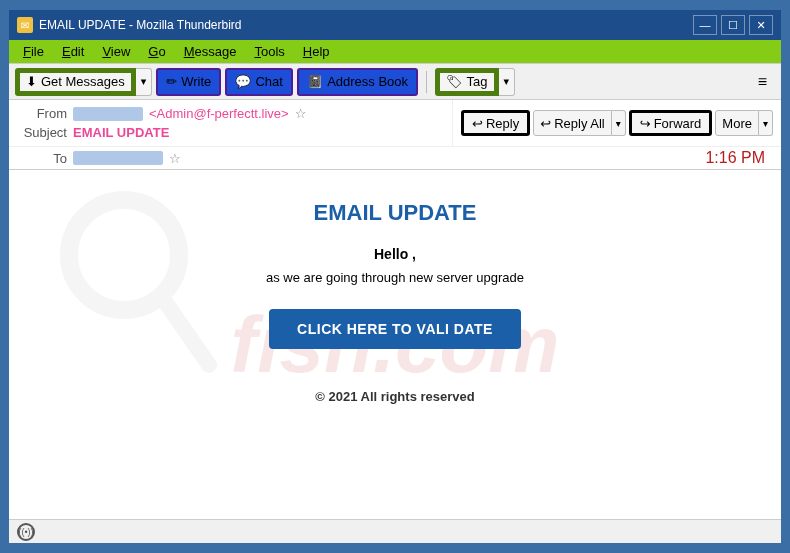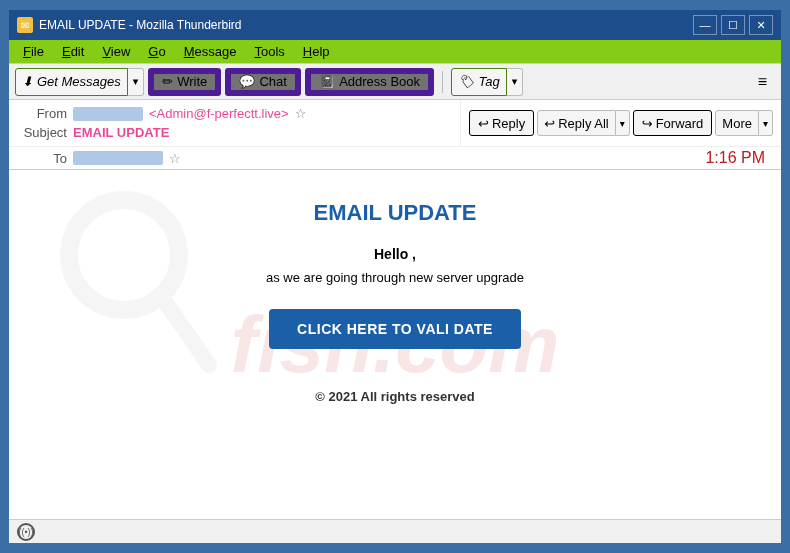--- a/index.html
+++ b/index.html
@@ -92,43 +92,42 @@
       padding: 0 6px;
       gap: 4px;
       border-bottom: 1px solid #ccc;
       flex-shrink: 0;
     }
     .toolbar-btn {
       display: flex;
       align-items: center;
       gap: 4px;
       padding: 3px 8px;
-      background: #737373;
-      border: 6px solid #4c1d95;
+      background: #1d4ed8;
+      border: 2px solid #4c1d95;
       border-radius: 3px;
       cursor: pointer;
       font-size: 13px;
       height: 28px;
     }
     .toolbar-dropdown {
       display: flex;
       align-items: center;
     }
     .toolbar-btn-main {
       display: flex;
       align-items: center;
       gap: 4px;
       padding: 3px 6px;
       background: #f5f5f5;
-      border: 1px solid #4d7c0f;
+      border: 5px solid #4d7c0f;
       border-radius: 3px 0 0 3px;
       cursor: pointer;
       font-size: 13px;
       height: 28px;
-      font-style: italic;
     }
     .toolbar-btn-arrow {
       padding: 3px 5px;
       background: #f5f5f5;
       border: 1px solid #bbb;
       border-left: none;
       border-radius: 0 3px 3px 0;
       cursor: pointer;
       font-size: 11px;
       height: 28px;
@@ -192,21 +191,21 @@
       padding: 4px 8px;
       gap: 3px;
       border-left: 1px solid #eee;
     }
     .action-btn {
       display: flex;
       align-items: center;
       gap: 3px;
       padding: 3px 8px;
       background: #f5f5f5;
-      border: 1px solid #000000;
+      border: 3px solid #000000;
       border-radius: 3px;
       cursor: pointer;
       font-size: 13px;
       height: 26px;
       white-space: nowrap;
     }
     .action-btn-split {
       display: flex;
       align-items: center;
     }

